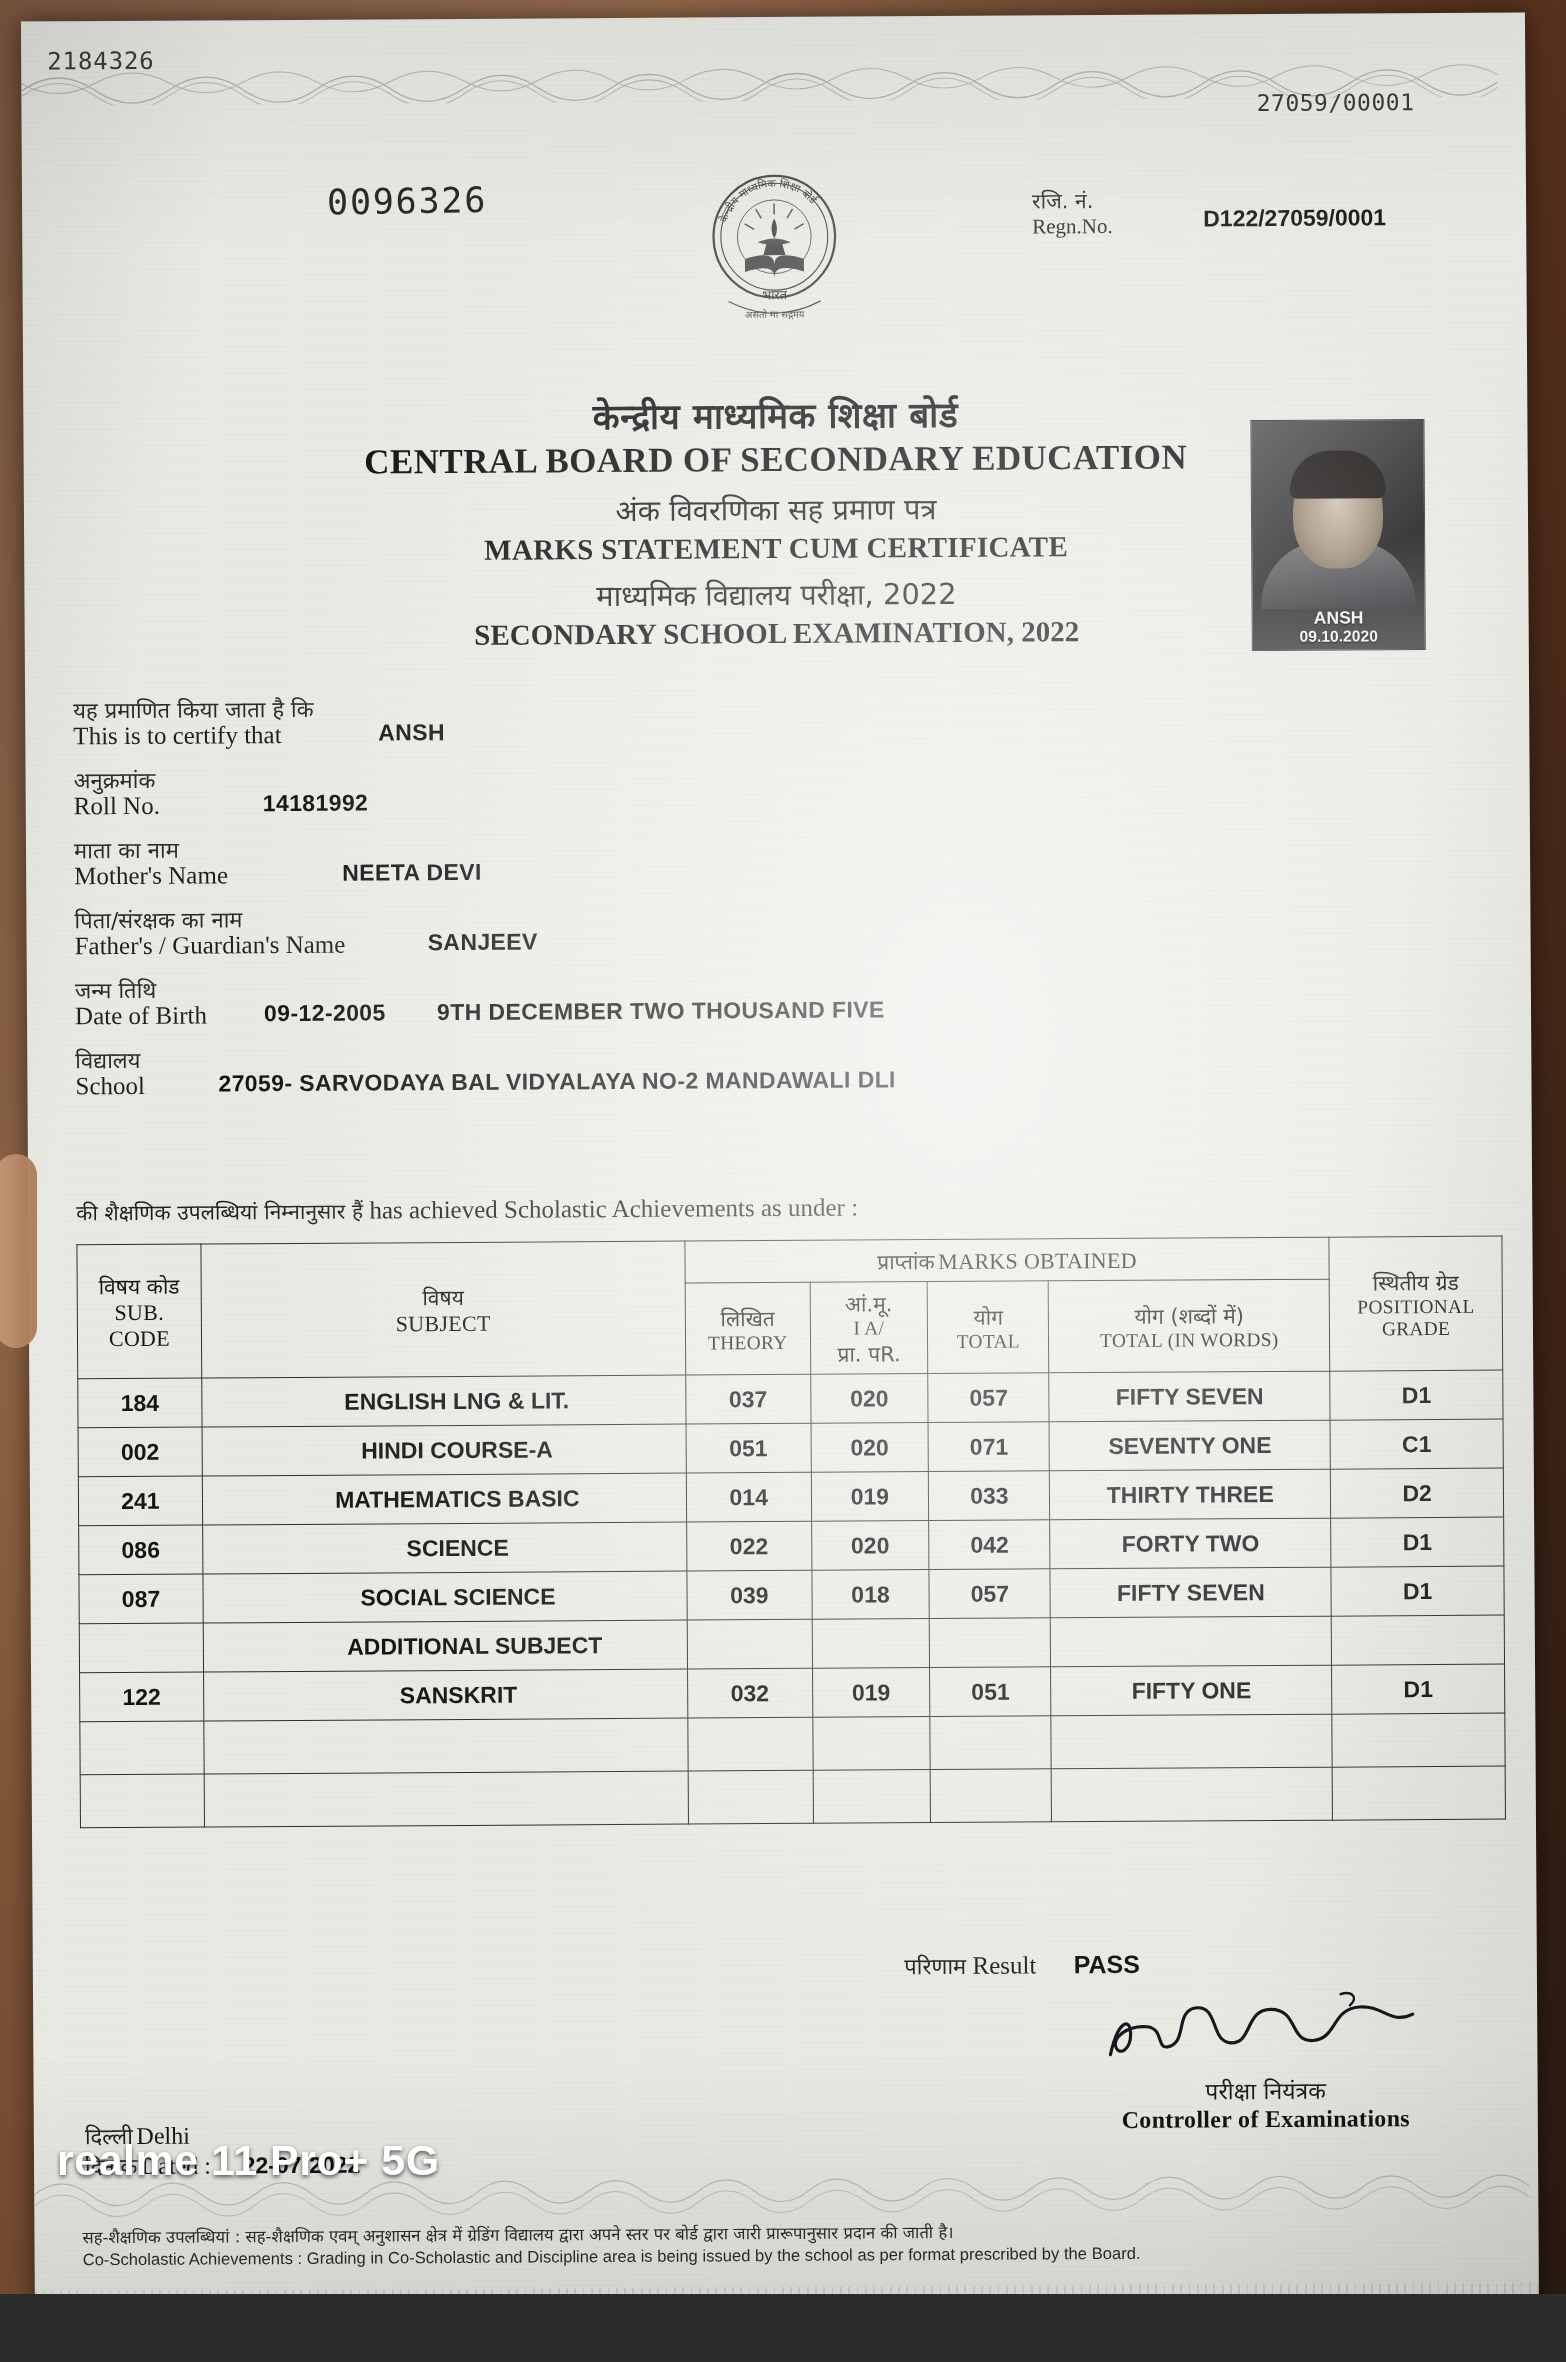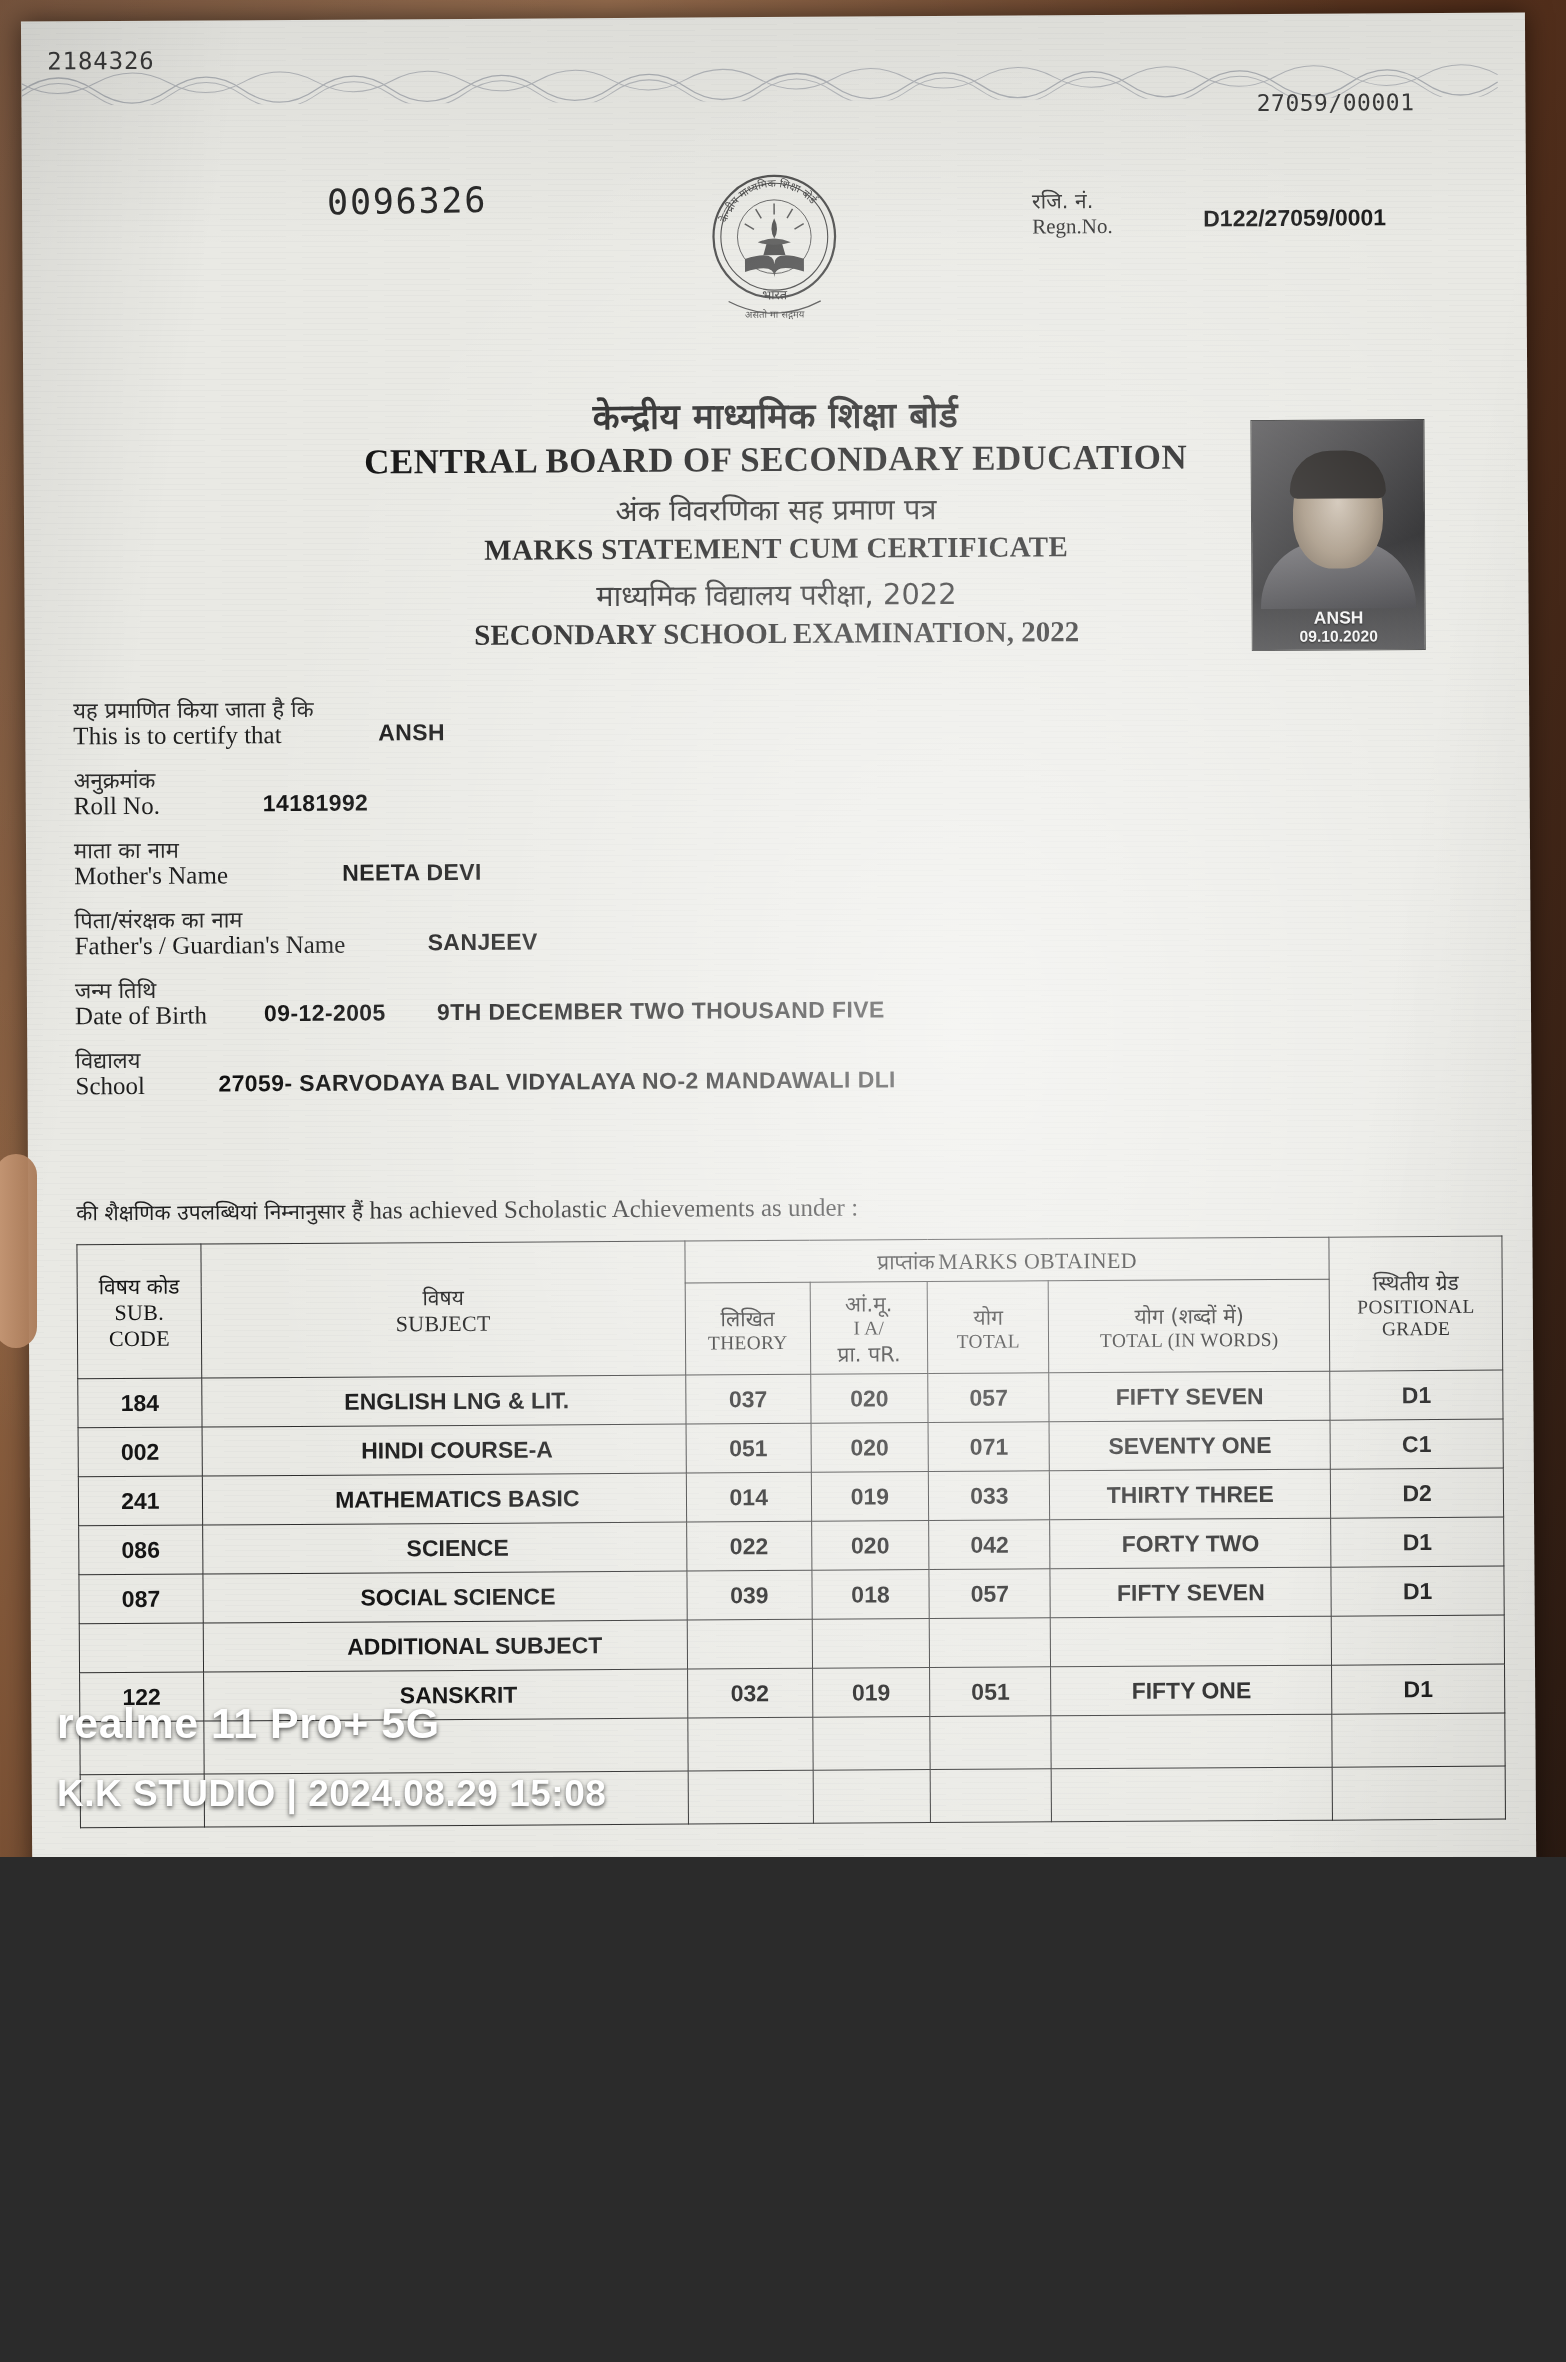--- a/index.html
+++ b/index.html
@@ -11,21 +11,21 @@
     width: 1566px;
     height: 2363px;
     overflow: hidden;
     font-family: "Liberation Serif", serif;
   }
 
   
   #photo {
     position: relative;
     width: 1566px;
-    height: 1857px;
+    height: 2294px;
     background: linear-gradient(115deg,#6d4a33 0%, #8a5f3f 25%, #55301c 60%, #2a1a12 100%);
     overflow: hidden;
   }
   #photo:before{
     content:"";
     position:absolute; left:0; top:0; right:0; bottom:0;
     background: radial-gradient(ellipse at 30% 20%, rgba(255,255,255,0.10), rgba(0,0,0,0.0) 60%);
     pointer-events:none;
   }
 
@@ -578,15 +578,14 @@
         <path d="M0,30 Q30,6 60,30 T120,30 T180,30 T240,30 T300,30 T360,30 T420,30 T480,30 T540,30 T600,30 T660,30 T720,30 T780,30 T840,30 T900,30 T960,30 T1020,30 T1080,30 T1140,30 T1200,30 T1260,30 T1320,30 T1380,30 T1440,30 T1500,30 T1560,30 T1620,30" fill="none" stroke="#7d838f" stroke-width="1.3"></path>
         <path d="M0,42 Q30,18 60,42 T120,42 T180,42 T240,42 T300,42 T360,42 T420,42 T480,42 T540,42 T600,42 T660,42 T720,42 T780,42 T840,42 T900,42 T960,42 T1020,42 T1080,42 T1140,42 T1200,42 T1260,42 T1320,42 T1380,42 T1440,42 T1500,42 T1560,42 T1620,42" fill="none" stroke="#8c919c" stroke-width="1.1"></path>
       </svg>
     </div>
     <div class="bottom-strip"></div>
   </div>
 
   <div class="finger"></div>
 
   <div class="wm wm-1">realme 11 Pro+  5G</div>
-  <div class="wm wm-2">K.K STUDIO  |  2024.08.29 15:08</div>
 </div>
 
 
 </body></html>

